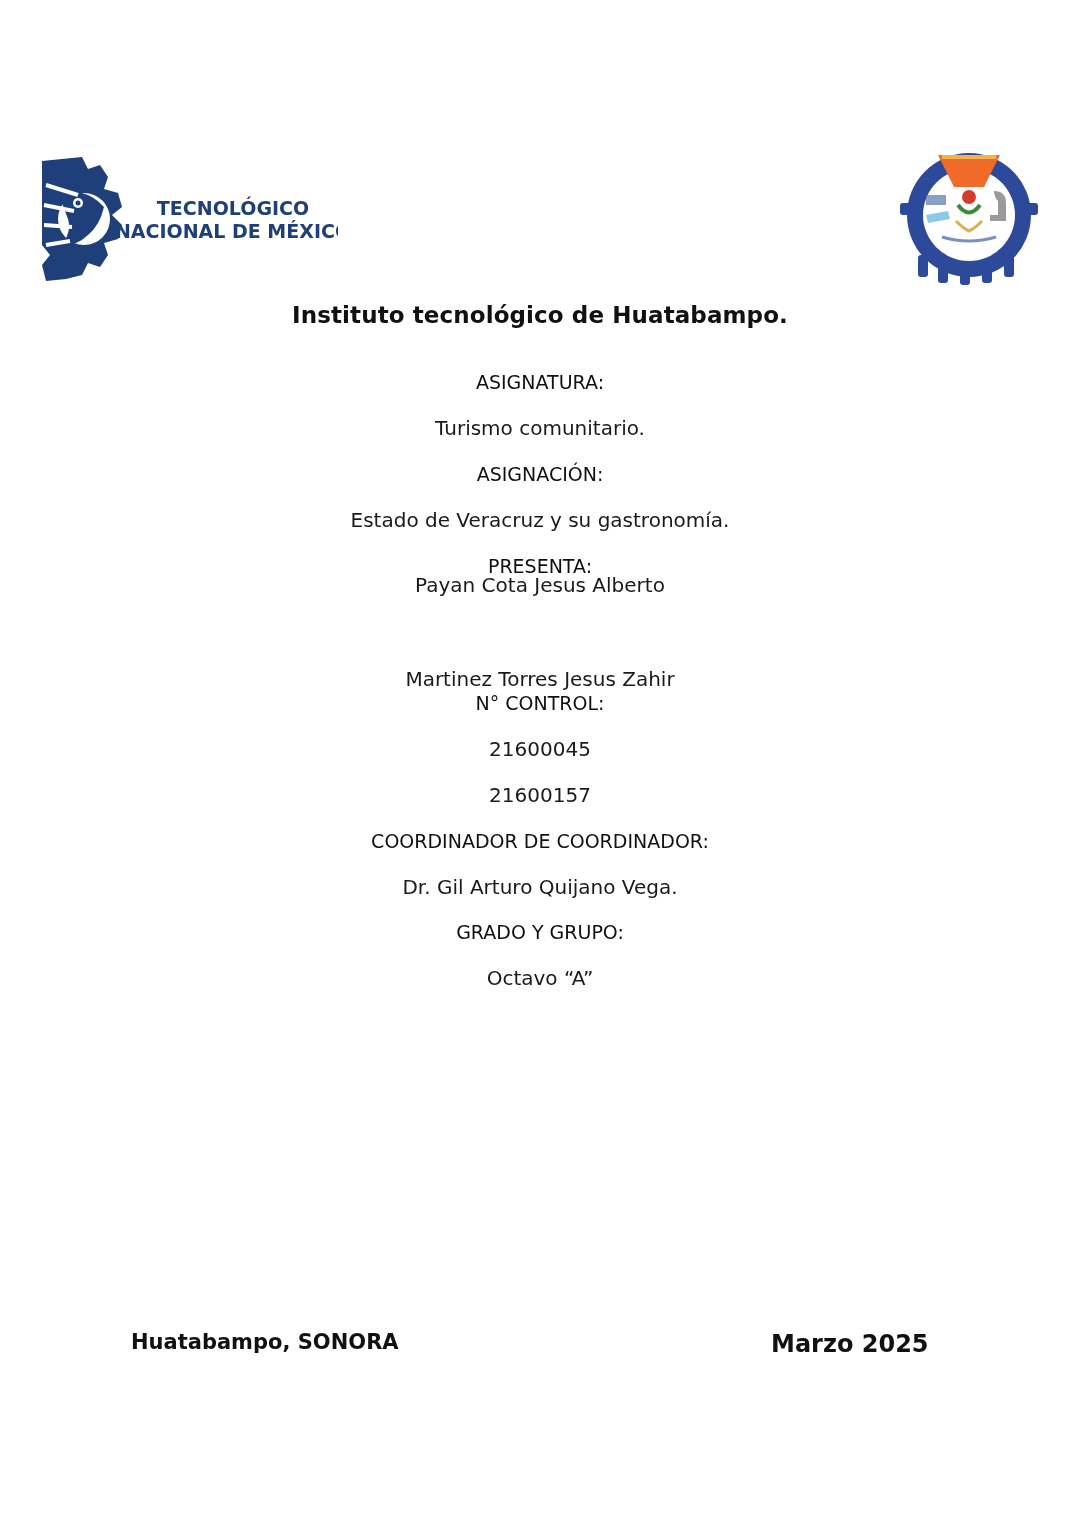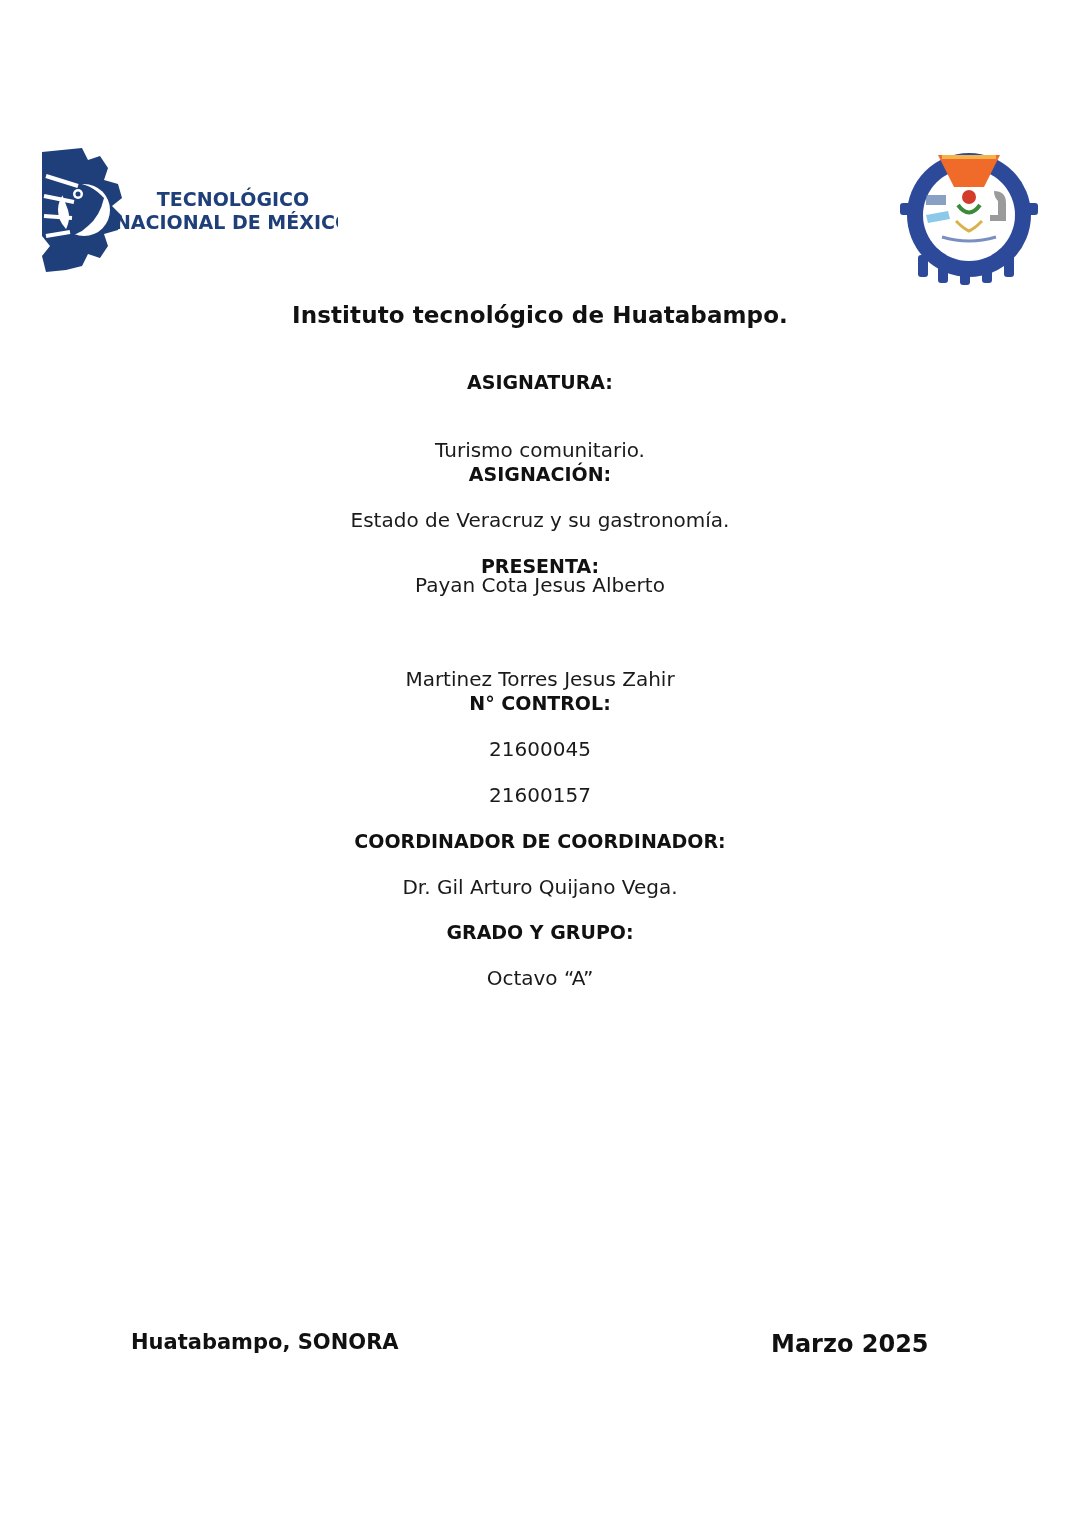--- a/index.html
+++ b/index.html
@@ -1,30 +1,30 @@
 <!DOCTYPE html>
 <html><head>
   <meta charset="utf-8">
   <style>
     html, body { margin: 0; padding: 0; background: #ffffff; }
     body {
       width: 1080px; height: 1525px; position: relative; overflow: hidden;
       font-family: "DejaVu Sans", "Liberation Sans", sans-serif;
       color: #111111;
     }
-    .logo-left { position: absolute; left: 38px; top: 146px; width: 300px; height: 128px; }
+    .logo-left { position: absolute; left: 38px; top: 155px; width: 300px; height: 128px; }
     .logo-right { position: absolute; left: 898px; top: 145px; width: 142px; height: 140px; }
     .center-block {
       position: absolute; left: 0; width: 1080px; text-align: center;
     }
     .title {
       top: 302px; font-size: 23px; font-weight: bold; letter-spacing: 0.1px;
     }
     .line { position: absolute; left: 0; width: 1080px; text-align: center; font-size: 20px; line-height: 26px; }
-    .bold { font-weight: bold; font-size: 19px; }
+    .bold { font-weight: normal; font-size: 19px; }
     .normal { font-weight: normal; color: #1a1a1a; }
     .footer-left { position: absolute; left: 131px; top: 1330px; font-size: 21px; font-weight: bold; }
     .footer-right { position: absolute; left: 771px; top: 1330px; font-size: 24px; font-weight: bold; }
   </style>
 </head>
 <body>
 
 <div class="logo-left">
   <svg width="300" height="128" viewBox="0 0 300 128">
     <g fill="#1e3f7a">
@@ -64,21 +64,21 @@
     <rect x="28" y="50" width="20" height="10" fill="#5577aa" opacity="0.7"></rect>
     <path d="M28 70 L50 66 L52 74 L30 78 Z" fill="#8cc8e8"></path>
     <path d="M96 46 Q108 46 108 58 L108 76 L92 76 L92 70 L100 70 L100 56 Q96 52 96 46 Z" fill="#9a9a9a"></path>
     <path d="M44 92 Q71 100 98 92" stroke="#7a8fc0" stroke-width="3" fill="none"></path>
   </svg>
 </div>
 
 <div class="center-block title">Instituto tecnológico de Huatabampo.</div>
 
 <div class="line bold" style="top:369px">ASIGNATURA:</div>
-<div class="line normal" style="top:437px">Turismo comunitario.</div>
+<div class="line normal" style="top:415px">Turismo comunitario.</div>
 
 <div class="line bold" style="top:461px">ASIGNACIÓN:</div>
 <div class="line normal" style="top:507px">Estado de Veracruz y su gastronomía.</div>
 
 <div class="line bold" style="top:553px">PRESENTA:</div>
 <div class="line normal" style="top:572px">Payan Cota Jesus Alberto</div>
 <div class="line normal" style="top:666px">Martinez Torres Jesus Zahir</div>
 
 <div class="line bold" style="top:690px">N° CONTROL:</div>
 <div class="line normal" style="top:736px">21600045</div>

